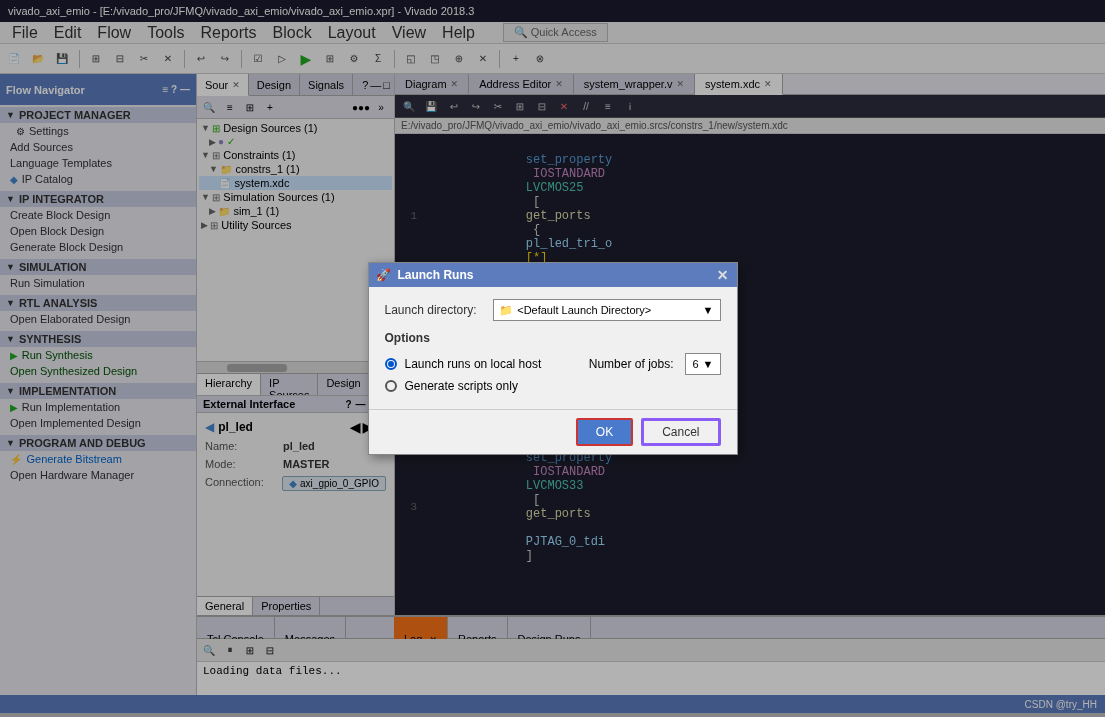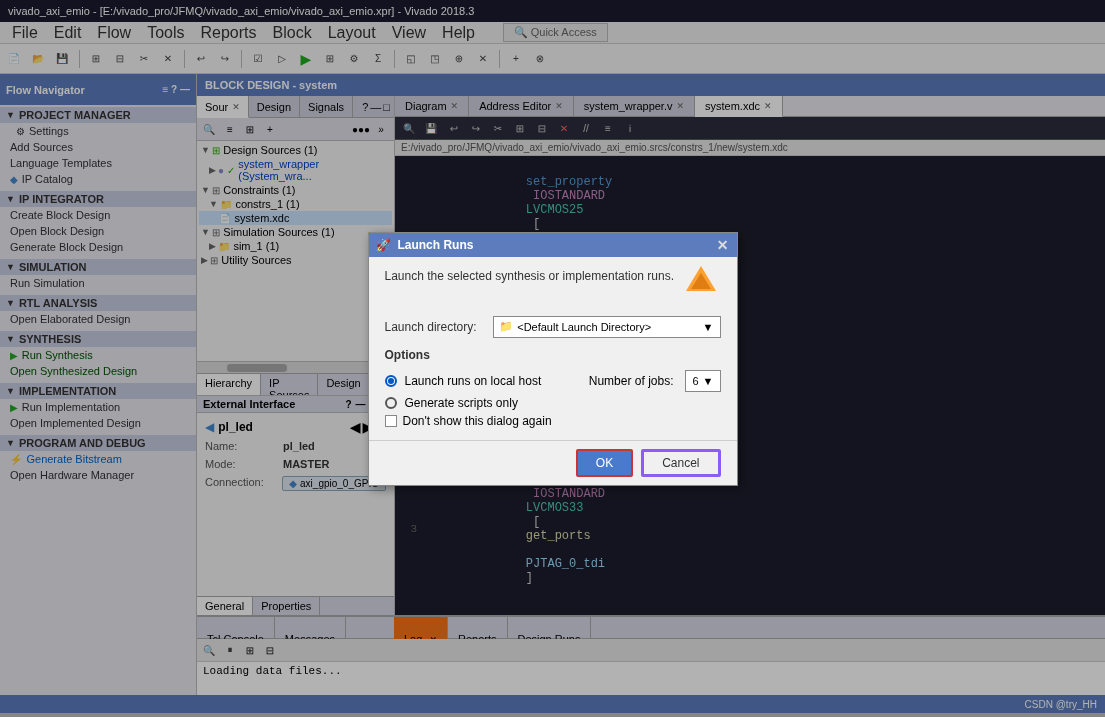--- a/index.html
+++ b/index.html
@@ -276,23 +276,20 @@
         <span style="color:#0066cc;">Generate Bitstream</span>
       </div>
       <div class="sidebar-item indent1">
         <span>Open Hardware Manager</span>
       </div>
     </div>
   </div>
 
   <div class="center-panel">
 
-    <div class="panel-header">
-      <span>BLOCK DESIGN - system</span>
-    </div>
 
     <div class="center-columns">
 
       <div class="sources-panel">
 
         <div style="display:flex; background:#d0d0e0; border-bottom:1px solid #aaa; height:22px;">
           <div class="tab active" style="font-size:11px; padding:3px 8px;">
             <span>Sour</span>
             <span class="tab-close">✕</span>
           </div>
@@ -324,21 +321,20 @@
 
           <div class="tree-item">
             <span class="tree-caret">▼</span>
             <span class="ti-icon green-icon">⊞</span>
             <span>Design Sources (1)</span>
           </div>
           <div class="tree-item indent1">
             <span class="tree-caret">▶</span>
             <span class="ti-icon" style="color:#8888cc;">●</span>
             <span class="ti-icon green-icon">✓</span>
-            <span class="blue-text">system_wrapper (System_wra...</span>
           </div>
 
           <div class="tree-item">
             <span class="tree-caret">▼</span>
             <span class="ti-icon gray-icon">⊞</span>
             <span>Constraints (1)</span>
           </div>
           <div class="tree-item indent1">
             <span class="tree-caret">▼</span>
             <span class="ti-icon" style="color:#888;">📁</span>
@@ -573,29 +569,20 @@
 <div class="dialog-overlay">
   <div class="dialog">
     <div class="dialog-title">
       <div style="display:flex;align-items:center;">
         <span class="dialog-title-icon">🚀</span>
         <span>Launch Runs</span>
       </div>
       <span class="dialog-close">✕</span>
     </div>
     <div class="dialog-body">
-      <div style="display:flex;align-items:flex-start;margin-bottom:12px;">
-        <span style="flex:1;font-size:12px;color:#333;">Launch the selected synthesis or implementation runs.</span>
-        <div class="dialog-logo">
-          <svg width="40" height="40" viewBox="0 0 40 40">
-            <polygon points="20,5 35,30 5,30" fill="#ff8c00" opacity="0.8"></polygon>
-            <polygon points="20,12 30,28 10,28" fill="#cc6600" opacity="0.6"></polygon>
-          </svg>
-        </div>
-      </div>
 
       <div class="dialog-field">
         <span class="dialog-label">Launch directory:</span>
         <div class="dialog-select">
           <span style="color:#4488cc;margin-right:4px;">📁</span>
           <span>&lt;Default Launch Directory&gt;</span>
           <span style="margin-left:auto;">▼</span>
         </div>
       </div>
 
@@ -613,24 +600,20 @@
             </div>
           </div>
         </div>
 
         <div class="dialog-radio-row">
           <div class="dialog-radio"></div>
           <span class="dialog-radio-label">Generate scripts only</span>
         </div>
       </div>
 
-      <div class="dialog-checkbox-row">
-        <div class="dialog-checkbox"></div>
-        <span>Don't show this dialog again</span>
-      </div>
     </div>
 
     <div class="dialog-footer">
       <button class="dialog-btn dialog-btn-ok">OK</button>
       <button class="dialog-btn dialog-btn-cancel">Cancel</button>
     </div>
   </div>
 </div>
 
 </body></html>

